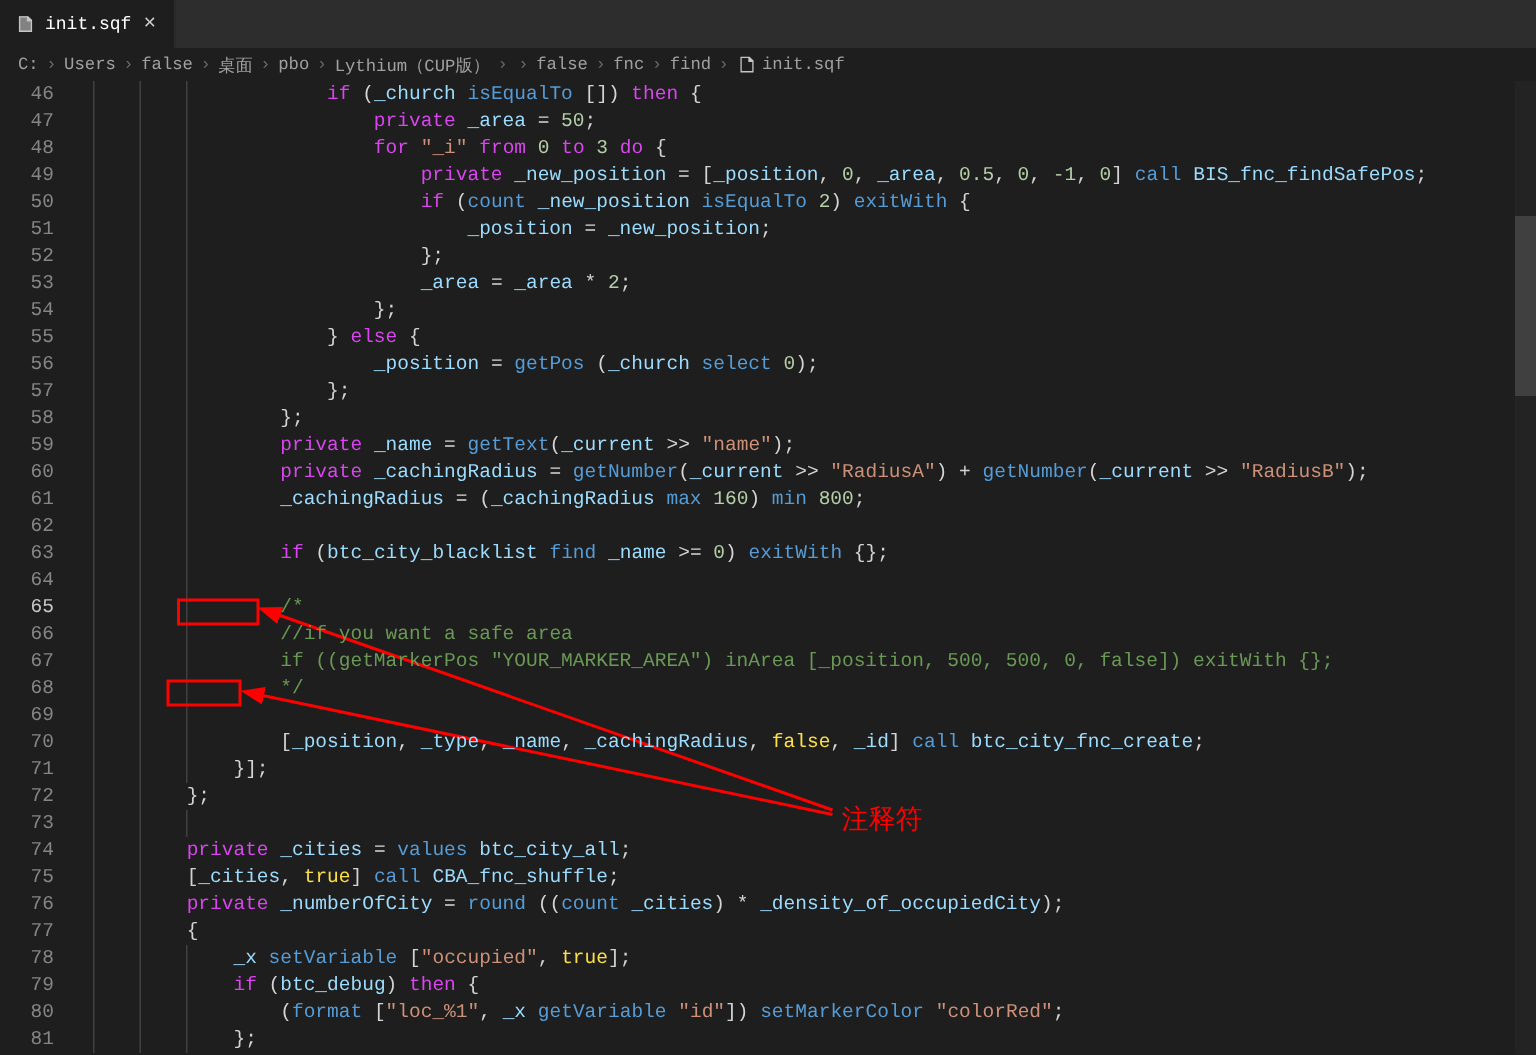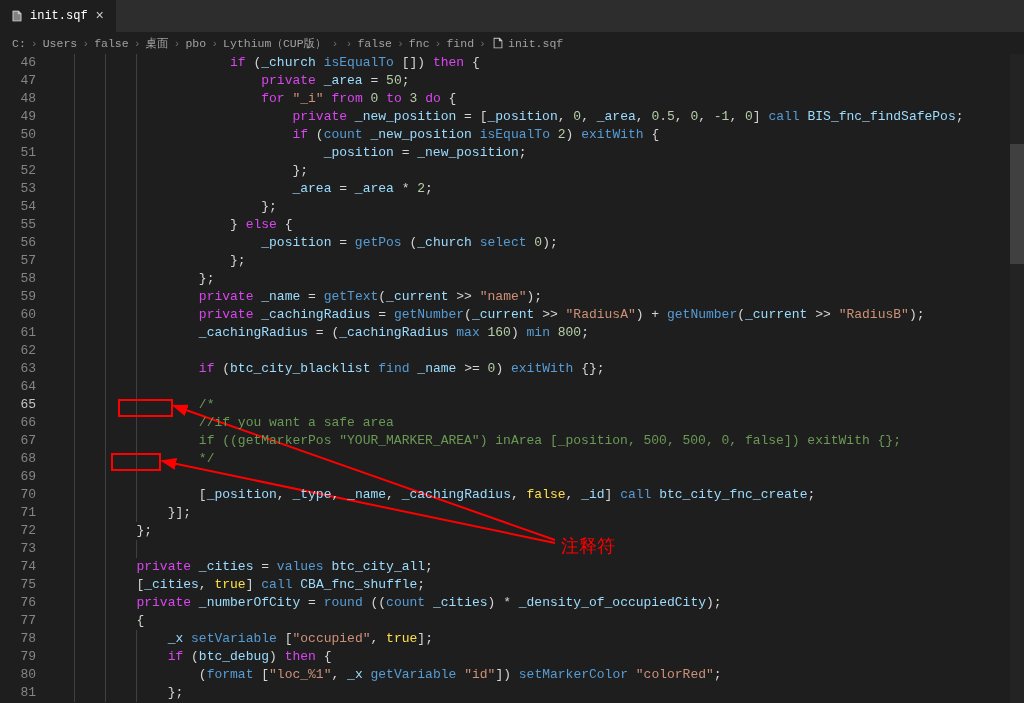--- a/index.html
+++ b/index.html
@@ -69,21 +69,20 @@
   .code {
     flex: 1;
     white-space: pre;
     font-size: 13px;
     line-height: 18px;
   }
   .line {
     height: 18px;
     display: flex;
     position: relative;
-    gap: 12px;
   }
   .line .lnum {
     width: 62px;
     text-align: right;
     padding-right: 26px;
     color: #858585;
   }
   .line.active .lnum { color: #c6c6c6; }
   .line .txt {
     flex: 1;

